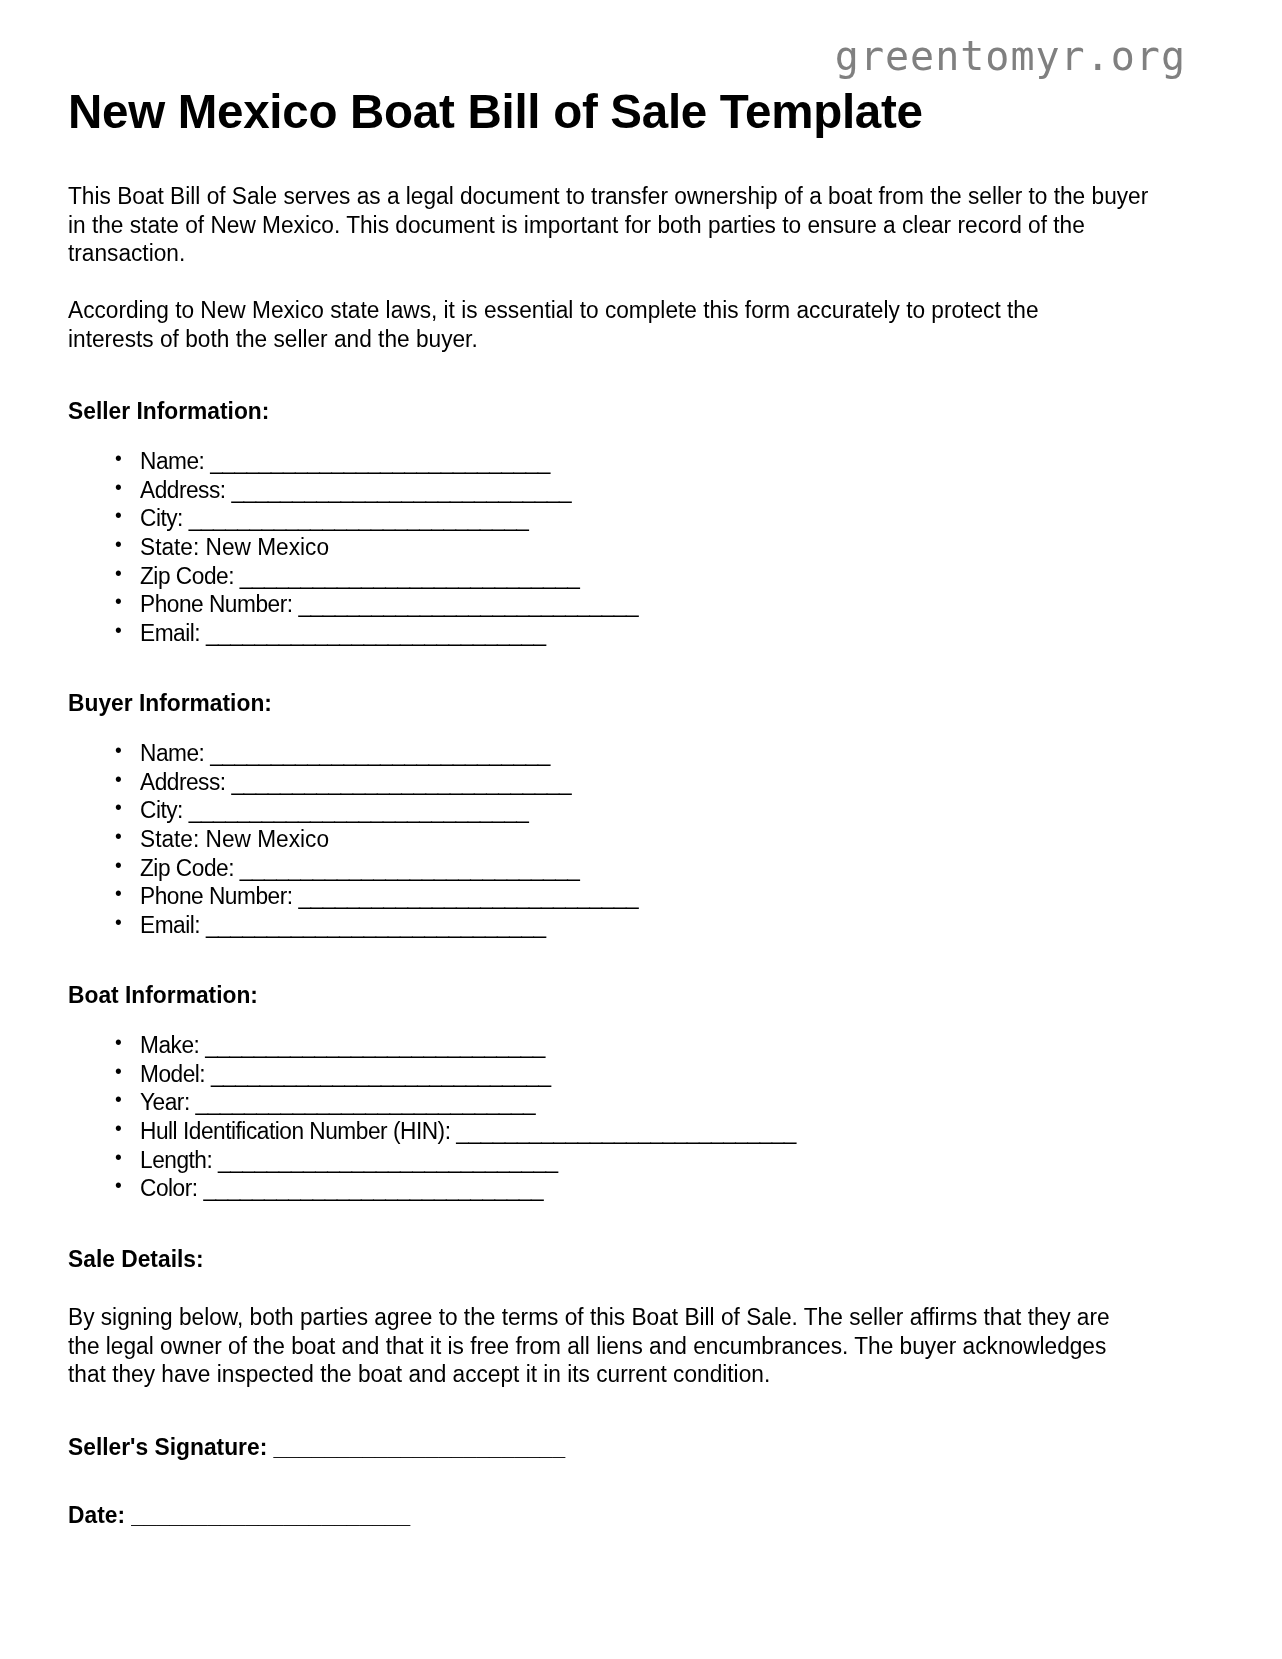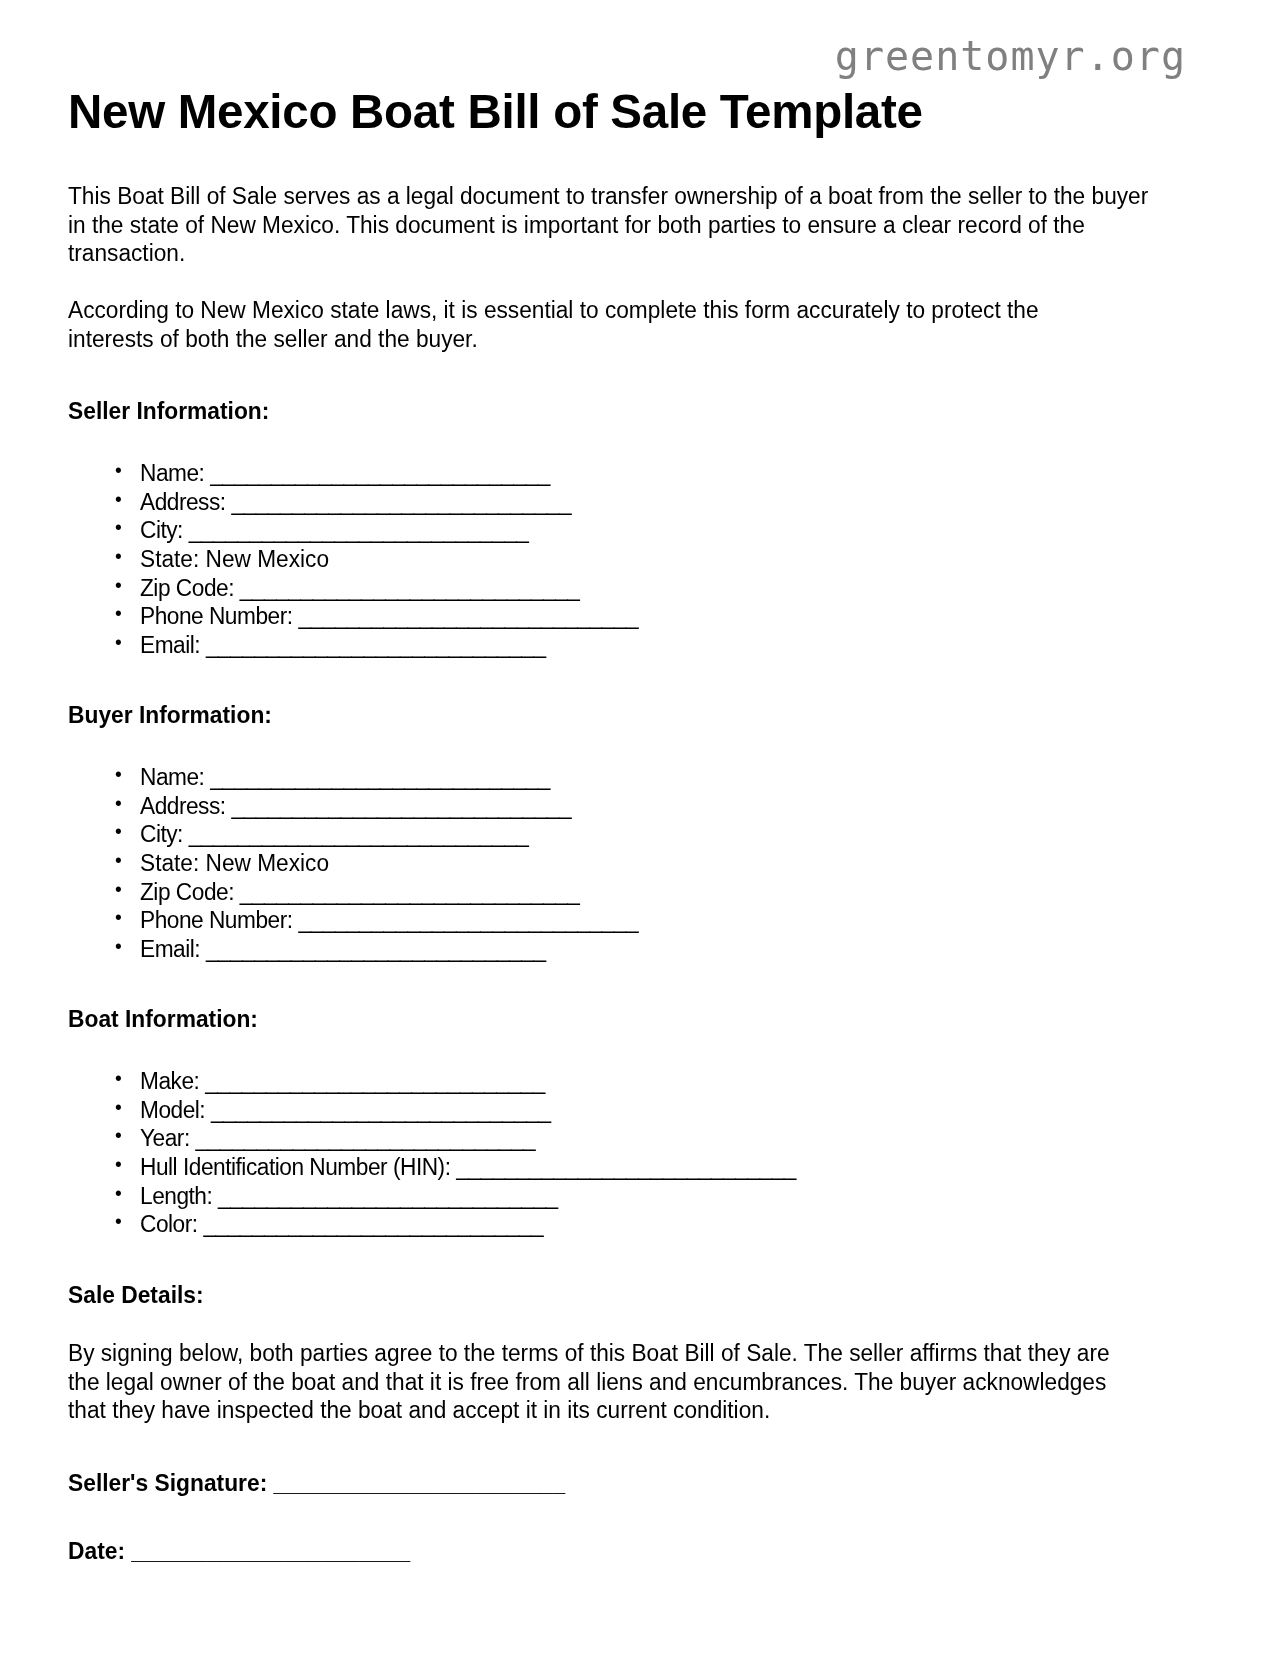--- a/index.html
+++ b/index.html
@@ -63,21 +63,21 @@
     line-height: 1.2;
     transform: scaleX(0.97);
     transform-origin: left top;
   }
   #head-seller { margin-top: 44px; }
   #head-buyer  { margin-top: 42px; }
   #head-boat   { margin-top: 42px; }
   #head-sale   { margin-top: 42px; }
 
   ul.fields {
-    margin: 34px 0 0 0;
+    margin: 22px 0 0 0;
     padding: 0 0 0 72px;
     list-style: none;
   }
   ul.fields li {
     position: relative;
     font-size: 23.5px;
     line-height: 1.215;
     white-space: nowrap;
     transform: scaleX(0.965);
     transform-origin: left top;

